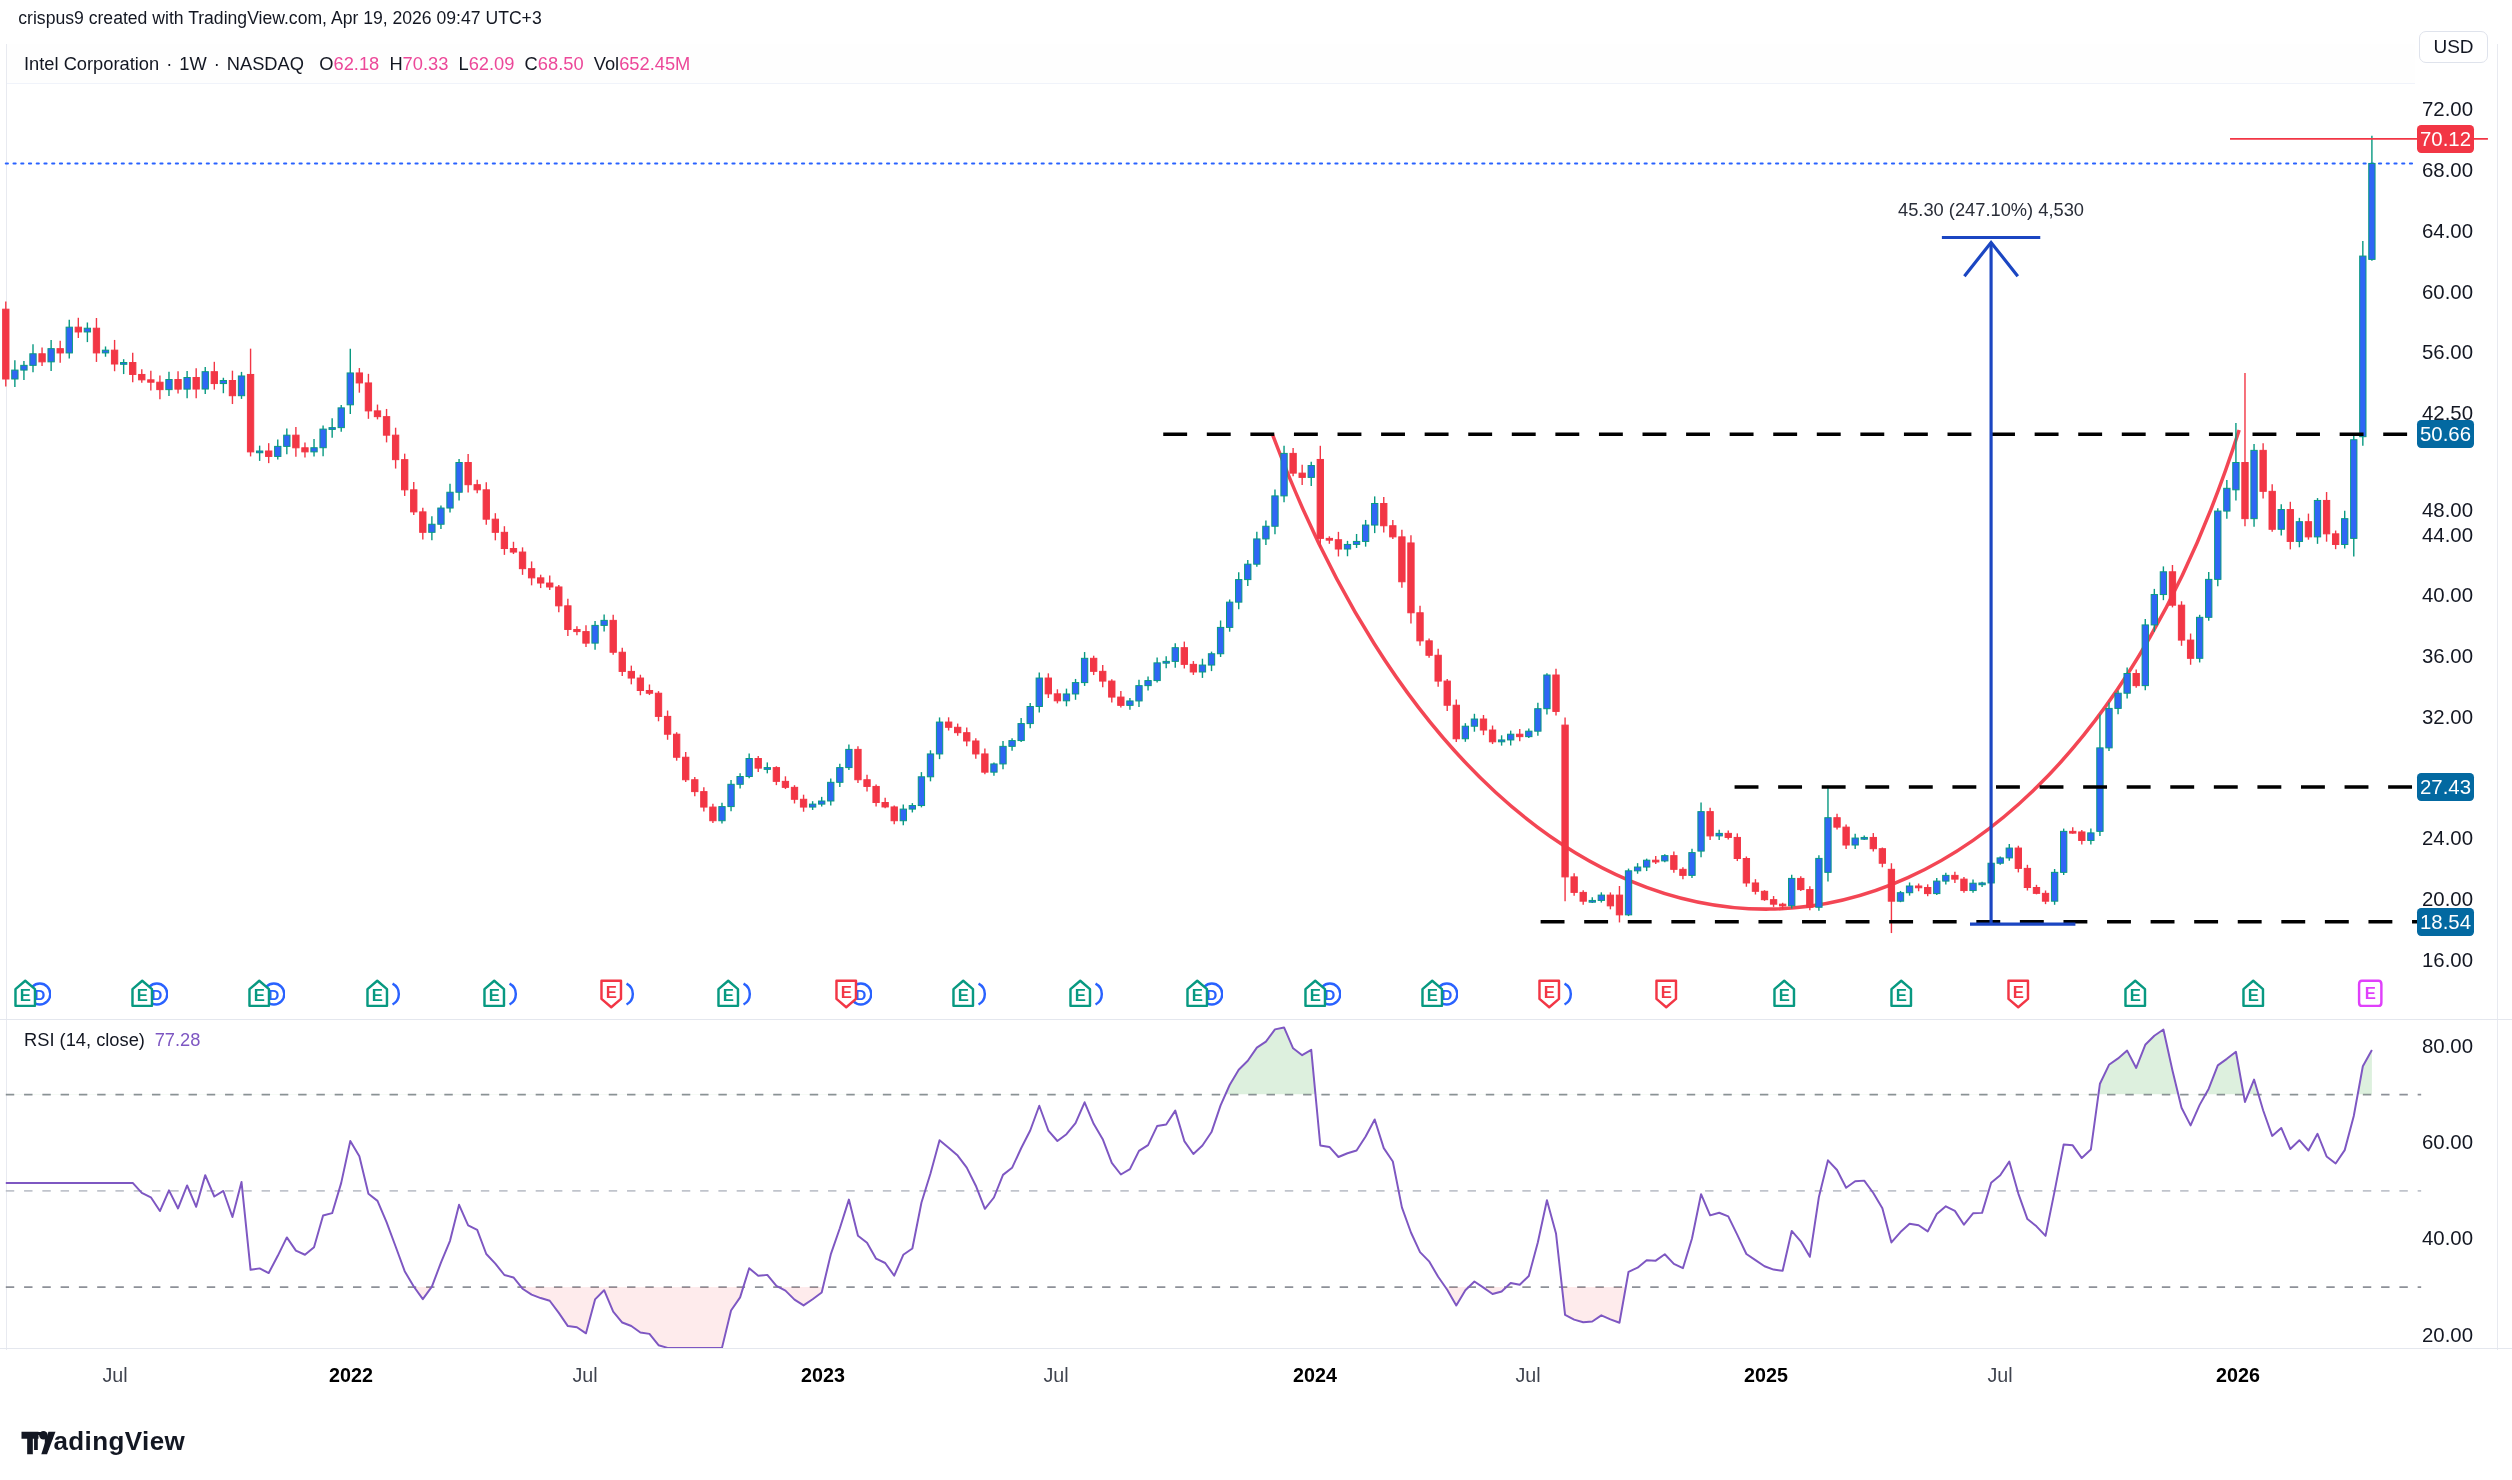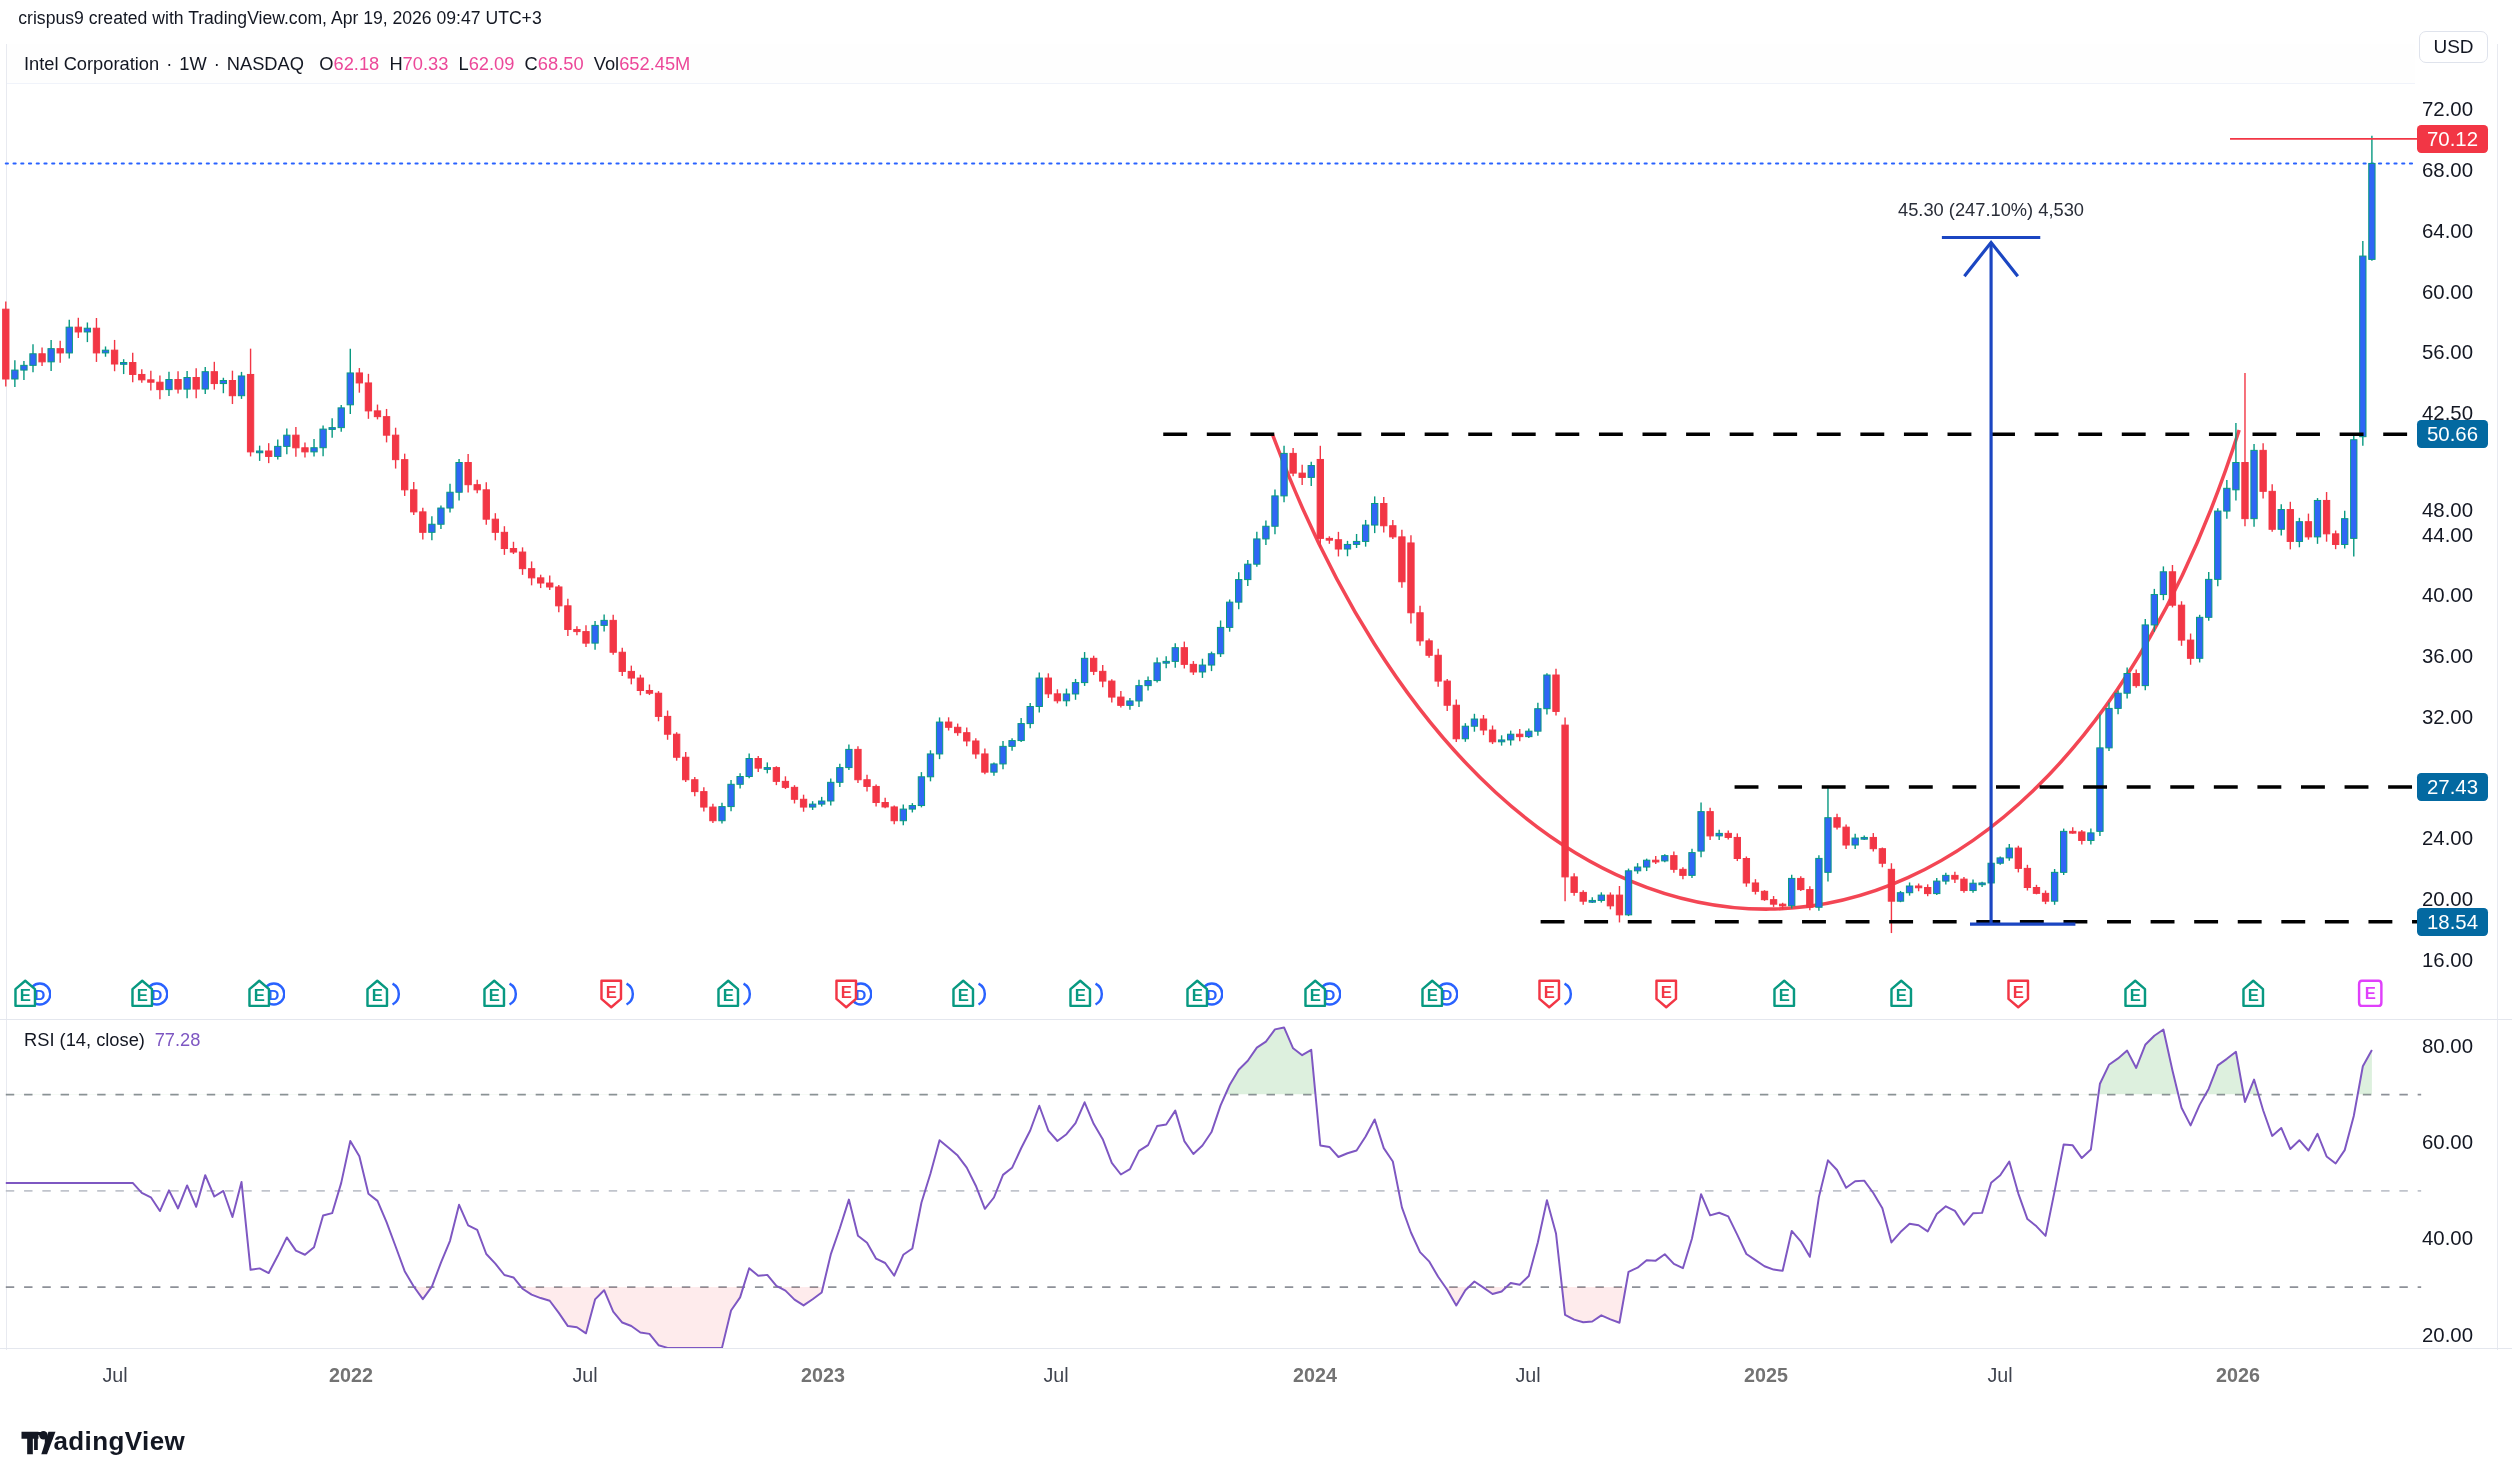--- a/index.html
+++ b/index.html
@@ -9,30 +9,30 @@
   .hdrbar{position:absolute;left:5.6px;top:44px;width:2409px;height:39px;border-bottom:0.7px solid #f0f3fa;background:#fefefe;}
   .hdr{position:absolute;left:24px;top:53px;font-size:18.3px;color:#131722;white-space:nowrap;}
   .hdr b{font-weight:400;}
   .hdr .v{color:#ec4899;}
   .hdr .sep{color:#131722;margin:0 7px;}
   .frame-left{position:absolute;left:5.6px;top:44px;width:0.7px;height:1306px;background:#e8eaf0;}
   .axis-right{position:absolute;left:2497px;top:44px;width:0.7px;height:1306px;background:#e8eaf0;}
   .usd-chip{position:absolute;left:2419px;top:31px;width:67px;height:29.5px;border:1.4px solid #dfe3ec;border-radius:7px;
     display:flex;align-items:center;justify-content:center;font-size:19px;color:#131722;background:#fff;}
   .ptick{position:absolute;left:2422px;font-size:20.4px;color:#131722;}
-  .chip{position:absolute;left:2417px;height:28px;padding:0 10px;display:flex;align-items:center;
+  .chip{position:absolute;left:2417px;height:28px;padding:0 3px;display:flex;align-items:center;
     font-size:20.4px;color:#fff;border-radius:4.2px;}
   .chip.red{background:#f23645;}
   .chip.black{background:#0369a1;}
   .annot{position:absolute;font-size:18.3px;color:#2a2e39;transform:translateX(-50%);white-space:nowrap;}
   .rsi-label{position:absolute;left:24px;top:1029px;font-size:18.3px;color:#131722;}
   .rsi-label .val{color:#7e57c2;margin-left:9.8px;}
   .sep-h{position:absolute;left:0;height:1.4px;background:#e4e7ee;}
   .xlab{position:absolute;top:1364px;font-size:19.7px;color:#40444f;transform:translateX(-50%);}
-  .xlab.year{font-weight:700;color:#737373;}
+  .xlab.year{font-weight:700;color:#000000;}
   .logo{position:absolute;left:19.7px;top:1426px;display:flex;align-items:center;}
   .logo .word{font-size:26px;font-weight:700;color:#131722;margin-left:8.4px;letter-spacing:0.4px;}
   svg{position:absolute;left:0;top:0;}
   .badge{position:absolute;top:978px;width:39px;height:39px;}
 </style>
 </head>
 <body>
 
 <div id="stage">
 

